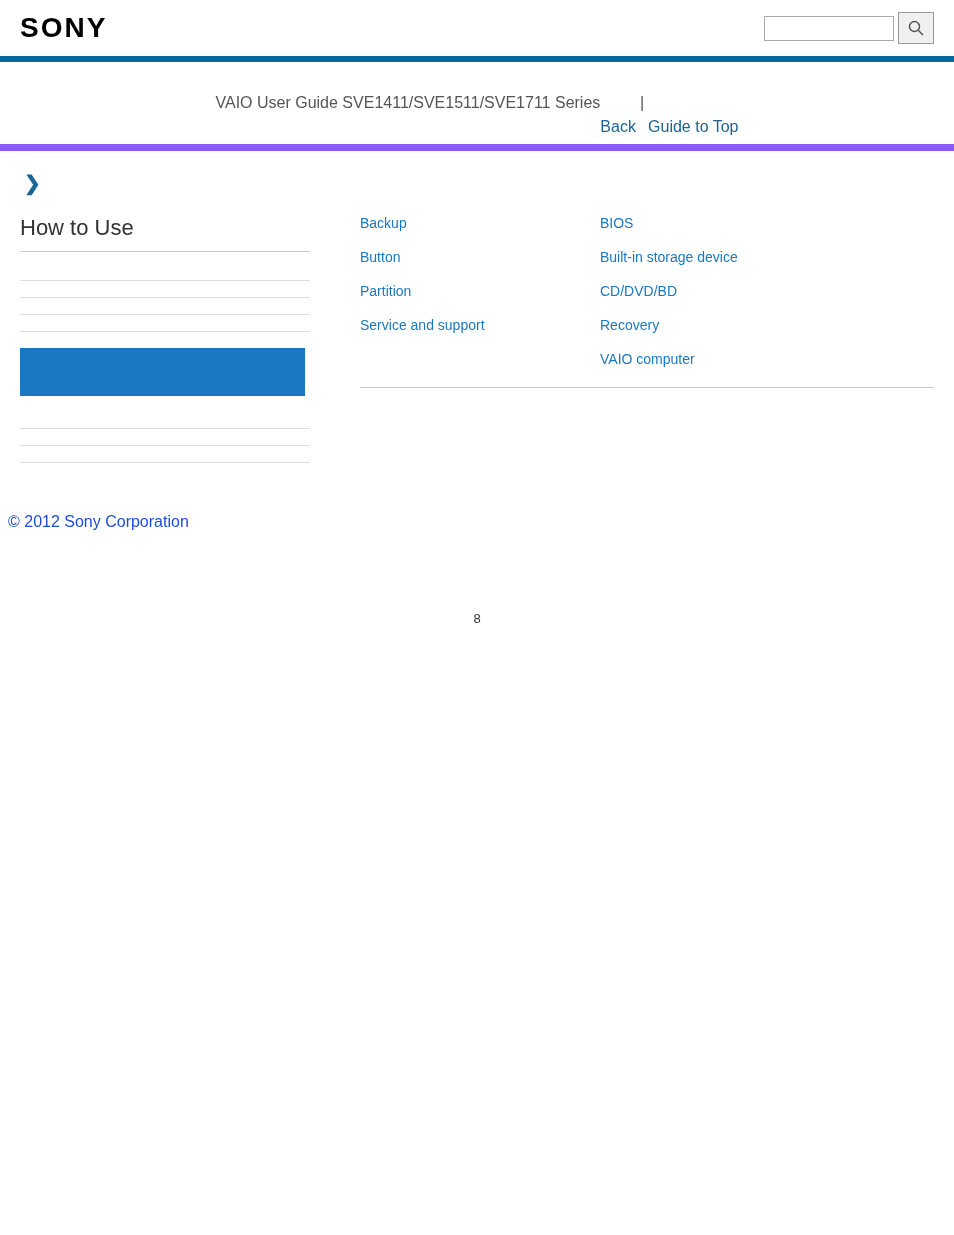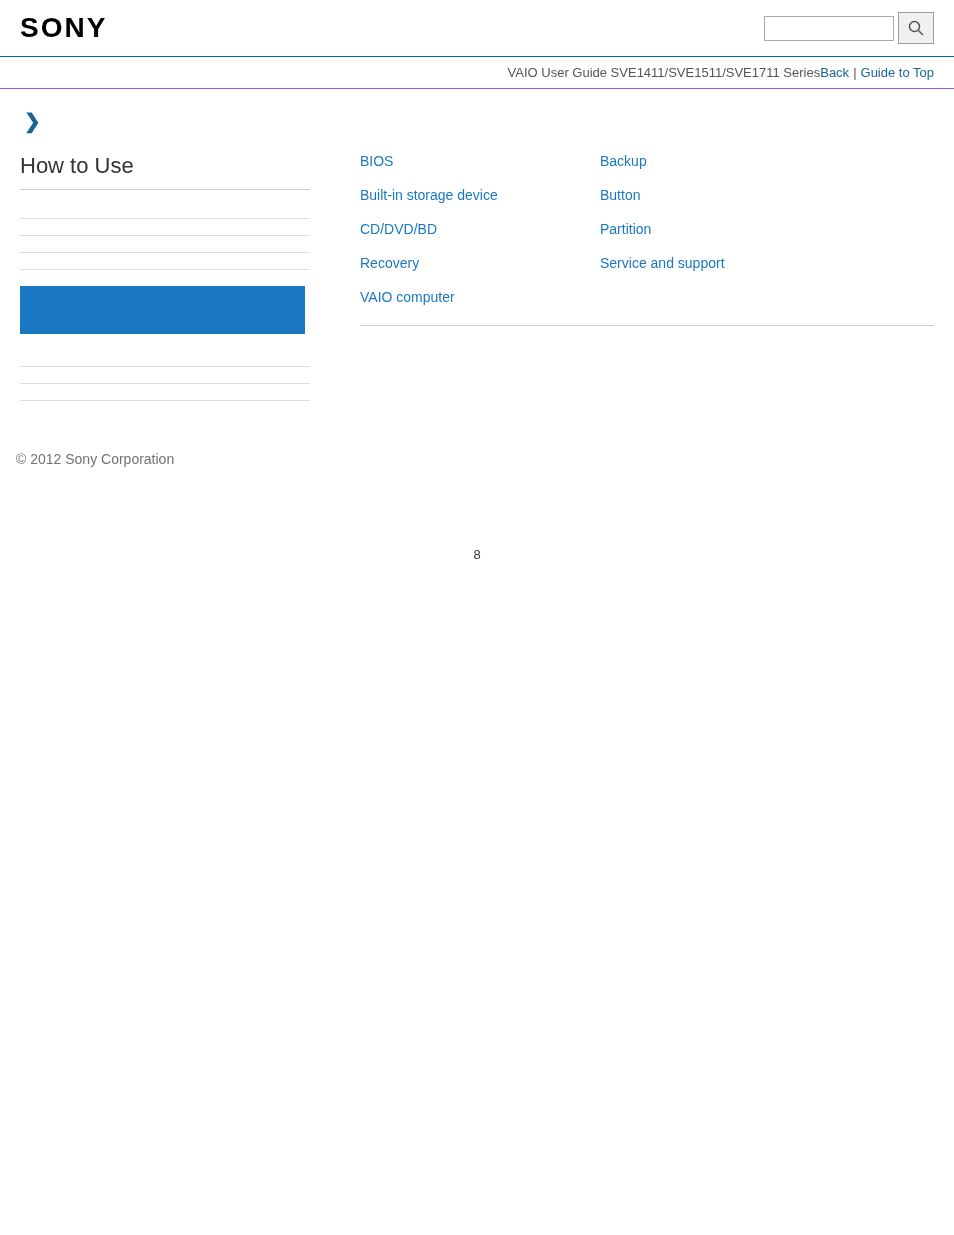--- a/index.html
+++ b/index.html
@@ -16,21 +16,21 @@
       width: 954px;
       min-height: 1235px;
     }
 
     
     .header {
       display: flex;
       align-items: center;
       justify-content: space-between;
       padding: 12px 20px;
-      border-bottom: 1px solid #0369a1;
+      border-bottom: 6px solid #0369a1;
       background: #ffffff;
     }
 
     .sony-logo {
       font-size: 28px;
       font-weight: 900;
       font-family: 'Arial Black', Arial, sans-serif;
       color: #000000;
       letter-spacing: 2px;
     }
@@ -56,41 +56,42 @@
       border: 1px solid #aaaaaa;
       padding: 4px 6px;
       width: 130px;
       font-size: 13px;
       outline: none;
     }
 
     
     .navbar {
       display: flex;
-      justify-content: flex-end;
+      justify-content: center;
       align-items: center;
       padding: 8px 20px;
-      border-bottom: 1px solid #8b5cf6;
-      font-size: 13px;
+      border-bottom: 7px solid #8b5cf6;
+      font-size: 16px;
     }
 
     .navbar-left {
       color: #555555;
     }
 
     .navbar-right {
       display: flex;
       gap: 4px;
       align-items: center;
     }
 
     .nav-link {
       color: #1a6496;
       text-decoration: none;
       cursor: pointer;
+      margin-top: 48px;
     }
 
     .nav-separator {
       color: #555555;
     }
 
     
     .main-content {
       padding: 20px 20px 20px 20px;
     }
@@ -165,23 +166,23 @@
     }
 
     .content-divider {
       border: none;
       border-top: 1px solid #cccccc;
       margin: 20px 0;
     }
 
     
     .footer {
-      padding: 30px 20px 20px 16px;
-      font-size: 14px;
-      color: #737373;
+      padding: 30px 20px 20px 8px;
+      font-size: 16px;
+      color: #1d4ed8;
     }
 
     .page-number {
       text-align: center;
       font-size: 13px;
       color: #333333;
       margin-top: 60px;
     }
   </style>
 </head>
@@ -223,32 +224,32 @@
       <div class="sidebar-item"></div>
       <div class="sidebar-blue-box"></div>
       <div class="sidebar-item"></div>
       <div class="sidebar-item"></div>
       <div class="sidebar-item"></div>
     </div>
 
     <div class="content-area">
       <div class="links-grid">
         <div class="links-column">
+          <a class="content-link">Backup</a>
+          <a class="content-link">Button</a>
+          <a class="content-link">Partition</a>
+          <a class="content-link">Service and support</a>
+        </div>
+        <div class="links-column">
           <a class="content-link">BIOS</a>
           <a class="content-link">Built-in storage device</a>
           <a class="content-link">CD/DVD/BD</a>
           <a class="content-link">Recovery</a>
           <a class="content-link">VAIO computer</a>
         </div>
-        <div class="links-column">
-          <a class="content-link">Backup</a>
-          <a class="content-link">Button</a>
-          <a class="content-link">Partition</a>
-          <a class="content-link">Service and support</a>
-        </div>
       </div>
       <hr class="content-divider">
     </div>
   </div>
 </div>
 
 <div class="footer">
   <span>© 2012 Sony Corporation</span>
 </div>
 

